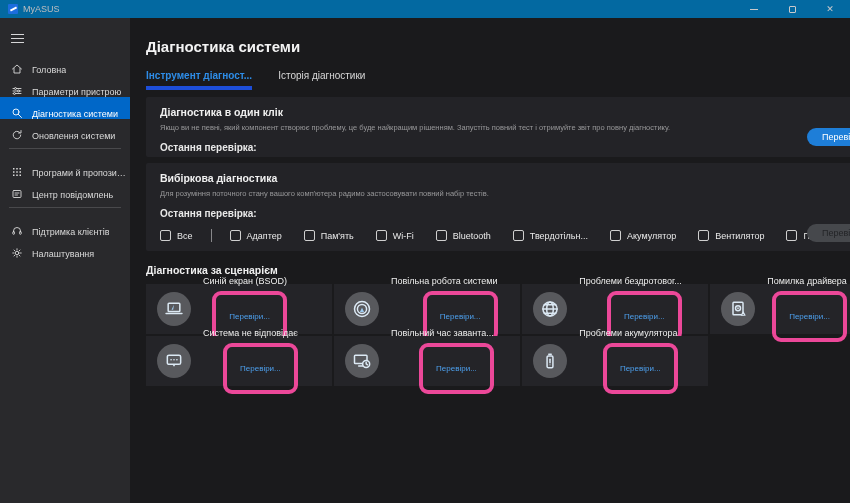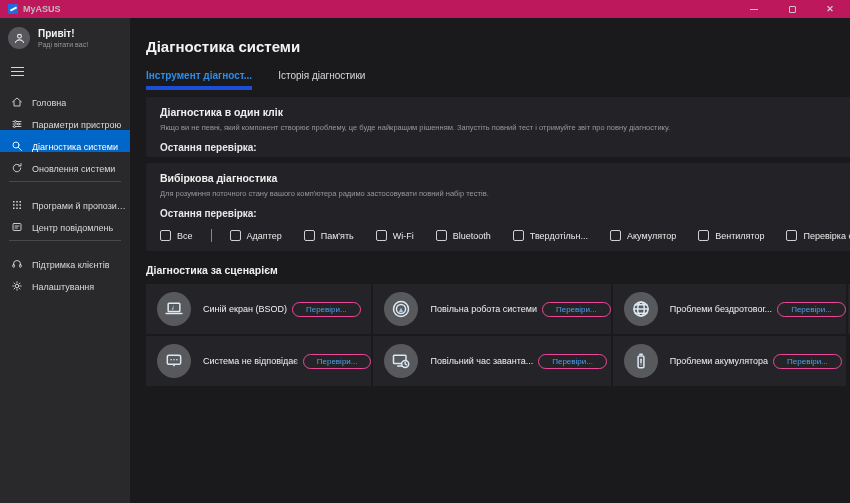--- a/index.html
+++ b/index.html
@@ -1,20 +1,20 @@
 <!DOCTYPE html>
 <html><head>
 <meta charset="utf-8">
 <style>
   * { margin:0; padding:0; box-sizing:border-box; }
   html,body { width:850px; height:503px; overflow:hidden; background:#1a1a1c;
     font-family:"Liberation Sans", sans-serif; -webkit-font-smoothing:antialiased; }
 
   
-  .titlebar { height:18px; background:#be185d; display:flex; align-items:center; padding:0 8px;font-weight:bold; }
+  .titlebar { height:18px; background:#0369a1; display:flex; align-items:center; padding:0 8px; }
   .logo { width:10px; height:10px; background:#1c6ddd; border-radius:1px; position:relative; margin-right:5px; }
   .logo::after { content:""; position:absolute; left:2px; top:4px; width:7px; height:2px;
     background:#fff; transform:rotate(-28deg); }
   .app-name { font-size:9px; color:#bdbdbf; }
   .win-controls { margin-left:auto; display:flex; align-items:center; gap:26px; padding-right:6px; }
   .wc { width:12px; height:12px; display:flex; align-items:center; justify-content:center;
     color:#c9c9cb; font-size:9px; cursor:default; }
   .wc-min i { display:block; width:8px; border-top:1px solid #c9c9cb; }
   .wc-max i { display:block; width:7px; height:7px; border:1px solid #c9c9cb; border-radius:1px; }
 
@@ -60,57 +60,45 @@
     background:transparent; margin-right:6px; flex-shrink:0; }
   .cb-label { font-size:9px; color:#eaeaea; white-space:nowrap; }
   .v-divider { width:1px; height:13px; background:#87878a; margin:0 18px 0 -4px; }
 
   .scenario-title { font-size:10.5px; font-weight:bold; color:#f0f0f0; margin:13px 0 8px 0; }
   .cards-grid { display:grid; grid-template-columns:repeat(4,1fr); gap:2px; }
   .scard { background:#242428; height:50px; display:flex; align-items:center; gap:12px;
     padding-left:11px; cursor:pointer; }
   .scard-icon { width:34px; height:34px; border-radius:50%; background:#58595d; display:flex;
     align-items:center; justify-content:center; flex-shrink:0; color:#dce9f4; }
-  .scard-body { display:flex; flex-direction:row; align-items:center; gap:5px; min-width:0; }
+  .scard-body { display:flex; flex-direction:column; align-items:flex-end; gap:5px; min-width:0; }
   .scard-title { font-size:9px; color:#f0f0f0; white-space:nowrap; overflow:hidden;
     text-overflow:ellipsis; max-width:120px; }
-  .btn-outline { border:1px solid #ec4899; color:#4da0ee; background:transparent; font-size:8px;
-    padding:2px 13px; border-radius:9px; cursor:pointer; font-family:inherit; }
+  .btn-outline { border:4px solid #ec4899; color:#4da0ee; background:transparent; font-size:8px;
+    padding:17px 13px; border-radius:9px; cursor:pointer; font-family:inherit; }
 </style>
 </head>
 <body>
 
 <div class="titlebar">
   <span class="logo"></span>
   <span class="app-name">MyASUS</span>
   <div class="win-controls">
     <span class="wc wc-min">
         <i></i>
       </span>
     <span class="wc wc-max">
         <i></i>
       </span>
     <span class="wc">✕</span>
   </div>
 </div>
 
 <div class="app">
   <aside class="sidebar">
-    <div class="user-block">
-      <span class="avatar">
-        <svg width="13" height="13" viewBox="0 0 24 24" fill="none" stroke="#e8e8ea" stroke-width="2">
-          <circle cx="12" cy="8" r="3.6"></circle>
-            <path d="M4.5 20.5 a7.5 6 0 0 1 15 0"></path>
-        </svg>
-      </span>
-      <span>
-        <div class="greeting">Привіт!</div>
-        <div class="greeting-sub">Раді вітати вас!</div>
-      </span>
-    </div>
     <div class="hamburger">
         <i></i>
         <i></i>
         <i></i>
       </div>
     <nav id="nav">
         <div class="nav-item">
           <span style="width: 12px; height: 12px; display: flex;">
             <svg viewBox="0 0 24 24" fill="none" stroke="currentColor" stroke-width="1.8" stroke-linecap="round" stroke-linejoin="round">
               <path d="M3 12 L12 4 L21 12"></path>

